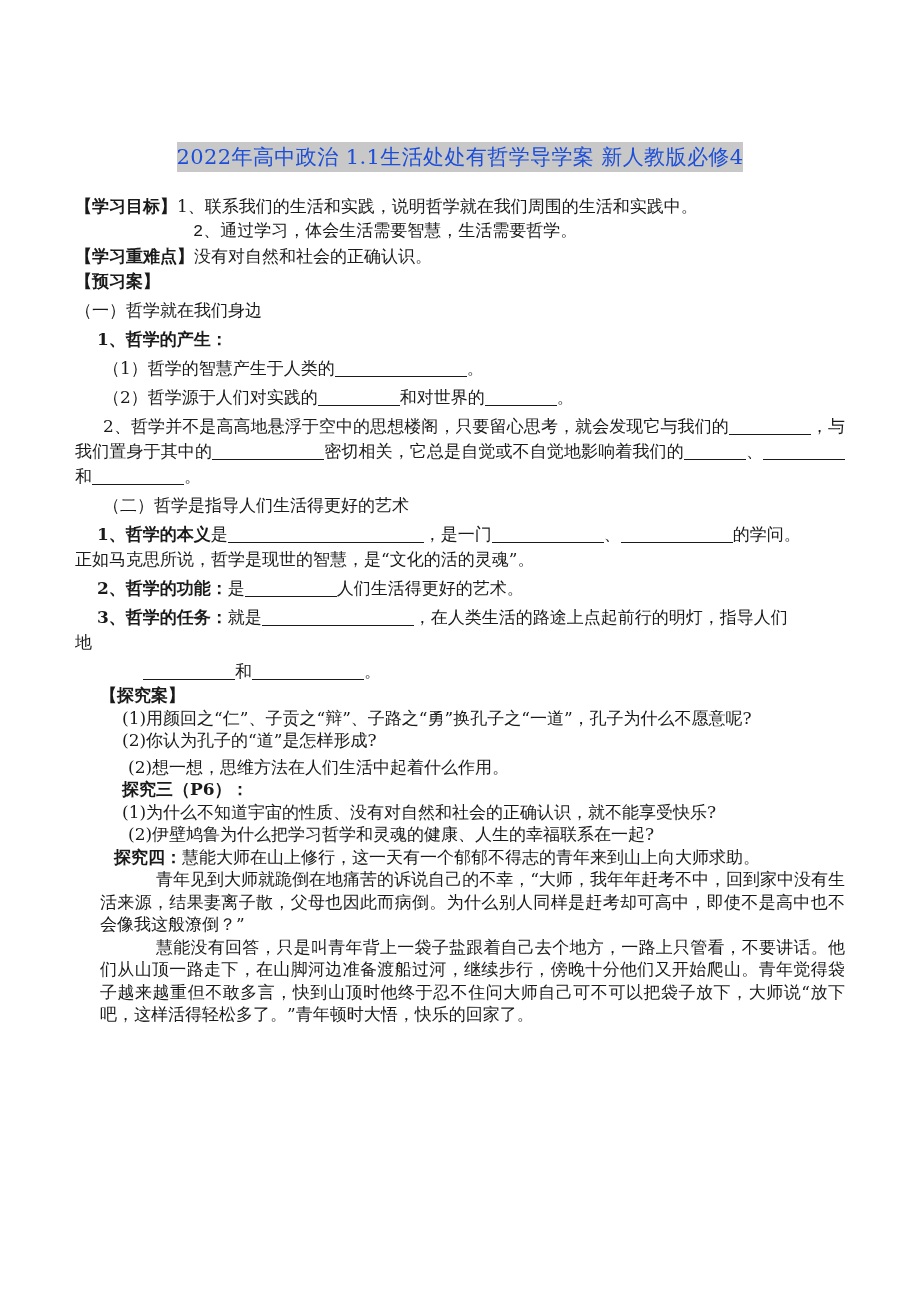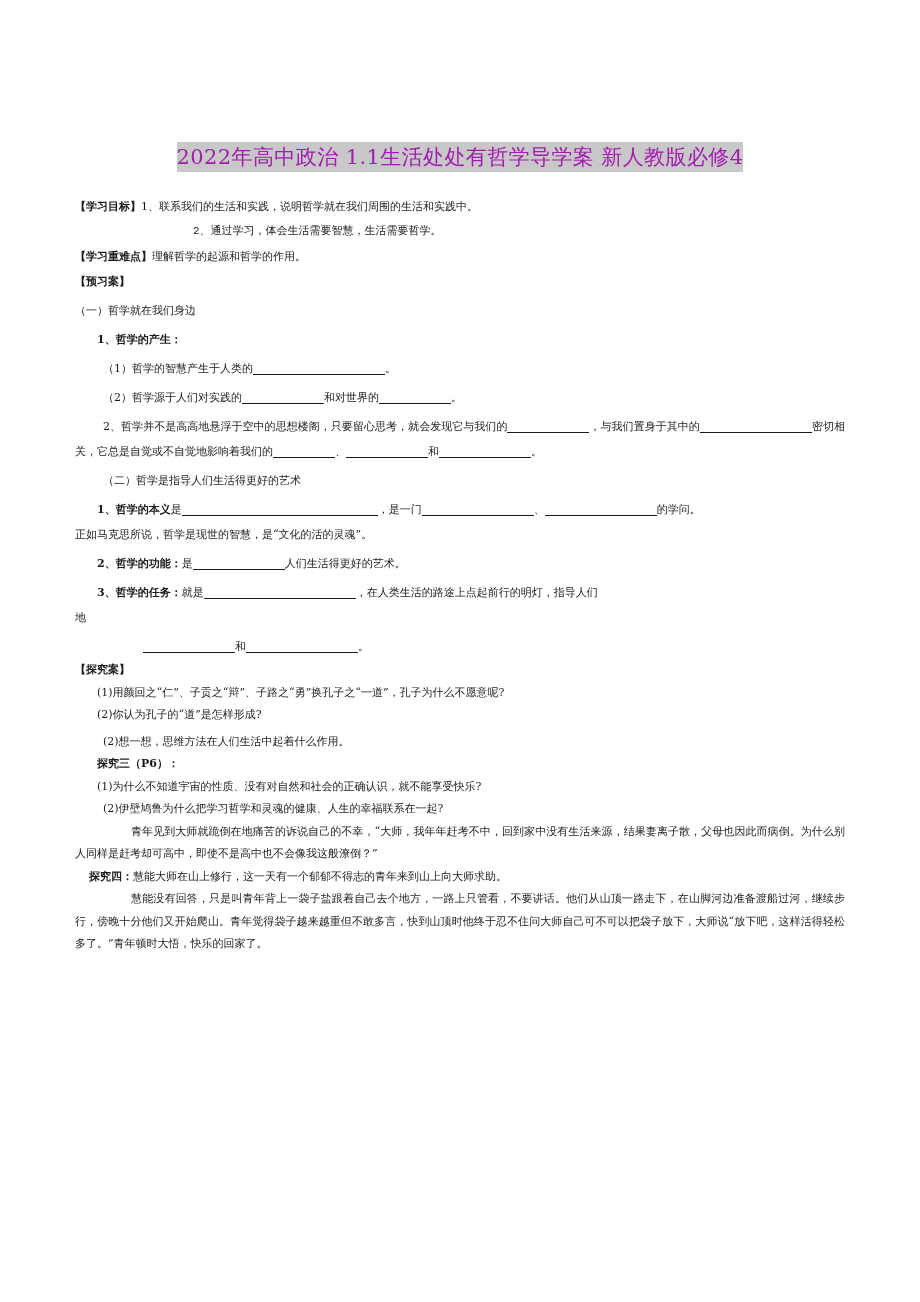--- a/index.html
+++ b/index.html
@@ -27,47 +27,47 @@
   .title-wrap {
     padding-top: 142px;
     text-align: center;
     margin-bottom: 22px;
   }
   .doc-title {
     display: inline-block;
     font-size: 21px;
     line-height: 30px;
     font-weight: 400;
-    color: #a21caf;
+    color: #1d4ed8;
     background: #c8c8c8;
     letter-spacing: 0.4px;
     white-space: nowrap;
     font-family: "DejaVu Serif", "Liberation Serif", serif;
   }
 
   
   .line {
-    font-size: 11px;
+    font-size: 17px;
     line-height: 25px;
     margin: 0;
     text-align: justify;
   }
   .b { font-weight: bold; }
   .bracket { font-weight: bold; }
   .gap-xs { height: 4px; }
 
   .ind-1 { text-indent: 0; }
   .ind-obj2 { padding-left: 118px; font-family: Liberation Mono, monospace; }
   .ind-para { text-indent: 28px; }
   .ind-head { padding-left: 22px; }
   .ind-item { padding-left: 28px; }
   .ind-blank { padding-left: 68px; }
   .ind-story { text-indent: 56px; }
 
-  .tight { line-height: 22.5px; }
+  .tight { line-height: 22.5px; margin-left: 25px; }
 
   
   .blk {
     display: inline-block;
     border-bottom: 1px solid #1a1a1a;
     vertical-align: -3px;
     height: 14px;
   }
   .w7  { width: 62px; }
   .w8  { width: 72px; }
@@ -83,21 +83,21 @@
 
 <div class="page">
 
   <div class="title-wrap">
     <span class="doc-title">2022年高中政治 1.1生活处处有哲学导学案 新人教版必修4</span>
   </div>
 
   <p class="line"><span class="bracket">【学习目标】</span><span>1、联系我们的生活和实践，说明哲学就在我们周围的生活和实践中。</span></p>
   <p class="line ind-obj2">2、通过学习，体会生活需要智慧，生活需要哲学。</p>
 
-  <p class="line"><span class="bracket">【学习重难点】</span><span>理解哲学的起源和哲学的作用。</span></p>
+  <p class="line"><span class="bracket">【学习重难点】</span><span>没有对自然和社会的正确认识。</span></p>
 
   <p class="line bracket">【预习案】</p>
   <div class="gap-xs"></div>
   <p class="line">（一）哲学就在我们身边</p>
   <div class="gap-xs"></div>
   <p class="line ind-head b">1、哲学的产生：</p>
   <div class="gap-xs"></div>
 
   <p class="line ind-item"><span>（1）哲学的智慧产生于人类的</span><span class="blk w14"></span><span>。</span></p>
   <div class="gap-xs"></div>
@@ -124,17 +124,17 @@
   <p class="line ind-blank"><span class="blk w10"></span><span>和</span><span class="blk w12"></span><span>。</span></p>
 
   <p class="line bracket tight">【探究案】</p>
   <p class="line ind-head tight">(1)用颜回之“仁”、子贡之“辩”、子路之“勇”换孔子之“一道”，孔子为什么不愿意呢?</p>
   <p class="line ind-head tight">(2)你认为孔子的“道”是怎样形成?</p>
   <div class="gap-xs"></div>
   <p class="line ind-item tight">(2)想一想，思维方法在人们生活中起着什么作用。</p>
   <p class="line ind-head b tight">探究三（P6）：</p>
   <p class="line ind-head tight">(1)为什么不知道宇宙的性质、没有对自然和社会的正确认识，就不能享受快乐?</p>
   <p class="line ind-item tight">(2)伊壁鸠鲁为什么把学习哲学和灵魂的健康、人生的幸福联系在一起?</p>
+  <p class="line ind-1 tight" style="padding-left:14px;"><span class="b">探究四：</span><span>慧能大师在山上修行，这一天有一个郁郁不得志的青年来到山上向大师求助。</span></p>
   <p class="line ind-story tight">青年见到大师就跪倒在地痛苦的诉说自己的不幸，“大师，我年年赶考不中，回到家中没有生活来源，结果妻离子散，父母也因此而病倒。为什么别人同样是赶考却可高中，即使不是高中也不会像我这般潦倒？”</p>
-  <p class="line ind-1 tight" style="padding-left:14px;"><span class="b">探究四：</span><span>慧能大师在山上修行，这一天有一个郁郁不得志的青年来到山上向大师求助。</span></p>
   <p class="line ind-story tight">慧能没有回答，只是叫青年背上一袋子盐跟着自己去个地方，一路上只管看，不要讲话。他们从山顶一路走下，在山脚河边准备渡船过河，继续步行，傍晚十分他们又开始爬山。青年觉得袋子越来越重但不敢多言，快到山顶时他终于忍不住问大师自己可不可以把袋子放下，大师说“放下吧，这样活得轻松多了。”青年顿时大悟，快乐的回家了。</p>
 
 </div>
 
 </body></html>

